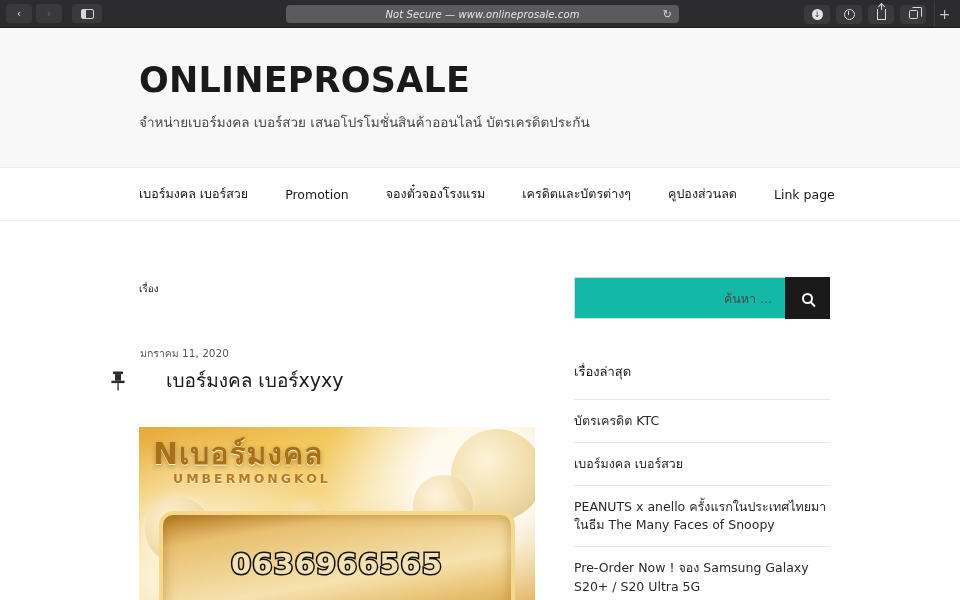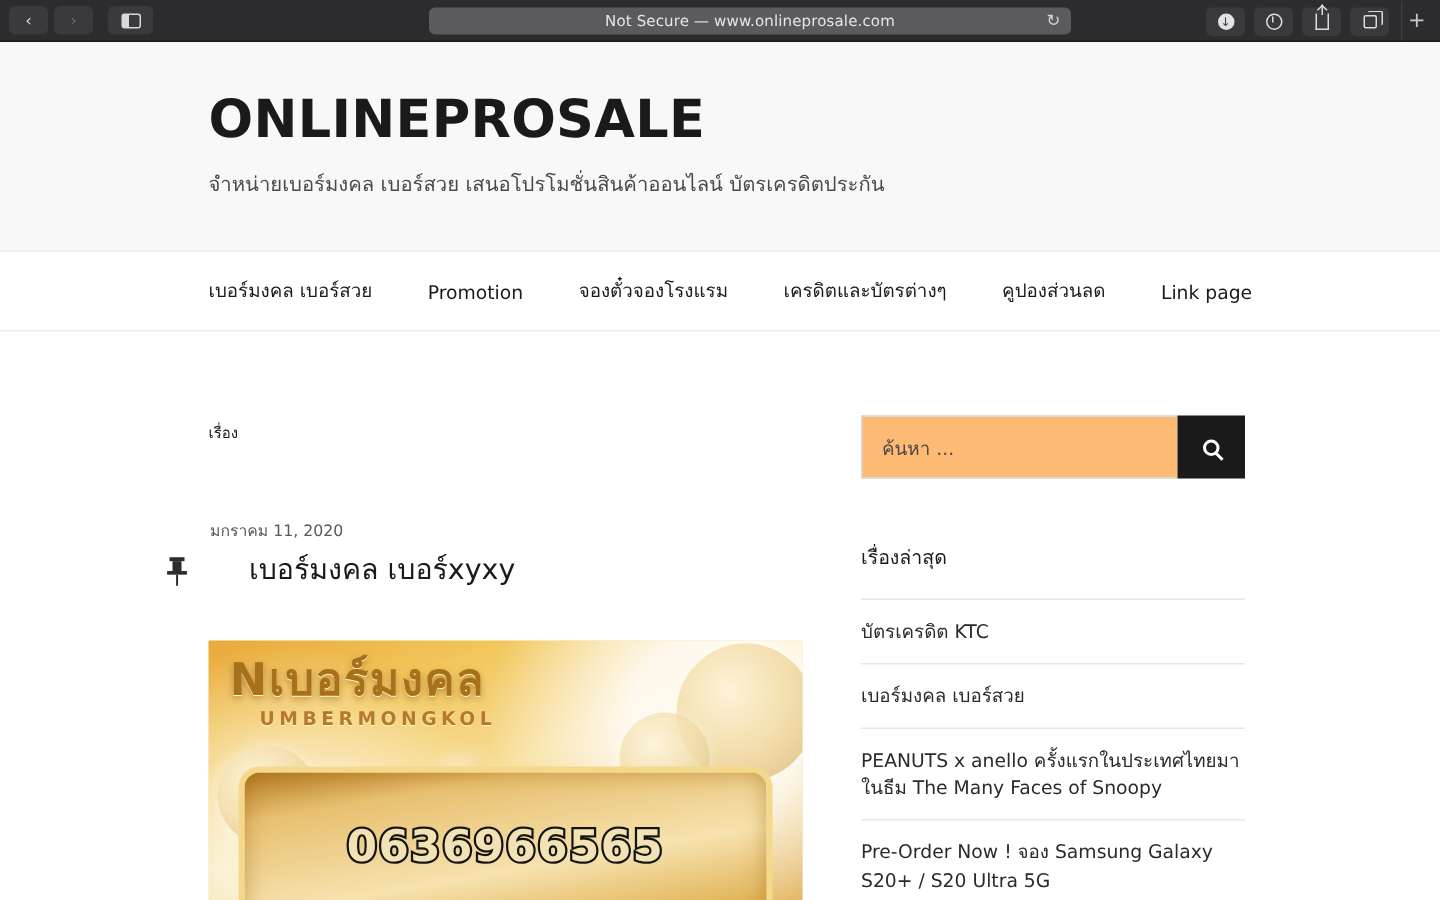--- a/index.html
+++ b/index.html
@@ -41,27 +41,28 @@
   }
   .sidebar-glyph:before {
     content: ""; position: absolute;
     left: 0; top: 0; bottom: 0; width: 4px;
     background: #d8d8da;
   }
 
   .url-bar {
     position: absolute;
     left: 286px; top: 5px;
-    width: 428px; height: 18px;
+    width: 393px; height: 18px;
     background: #5b5b5e;
     border-radius: 4px;
     display: flex; align-items: center; justify-content: center;
     color: #e6e6e8;
     font-size: 10px;
     letter-spacing: 0.1px;
+    font-style: italic;
   }
   .reload-icon {
     position: absolute; right: 7px; top: 50%;
     transform: translateY(-50%);
     font-size: 11px; color: #d5d5d7;
   }
 
   .right-group {
     position: absolute; right: 6px; top: 0; height: 28px;
     display: flex; align-items: center; gap: 6px;
@@ -245,23 +246,24 @@
 
   
   .search-row { display: flex; align-items: stretch; height: 42px; }
   .search-input {
     flex: 1;
     border: 1px solid #d8d8d8;
     border-right: none;
     font-size: 12.5px;
     padding: 0 13px;
     color: #3a3a3a;
-    background: #fdba74;
+    background: #14b8a6;
     outline: none;
     font-family: "DejaVu Sans", "Liberation Sans", sans-serif;
+    text-align: right;
   }
   .search-input::placeholder { color: #4a4a4a; }
   .search-btn {
     width: 45px;
     background: #1a1a1a;
     border: none;
     display: flex; align-items: center; justify-content: center;
     cursor: pointer;
   }
   .mag {

